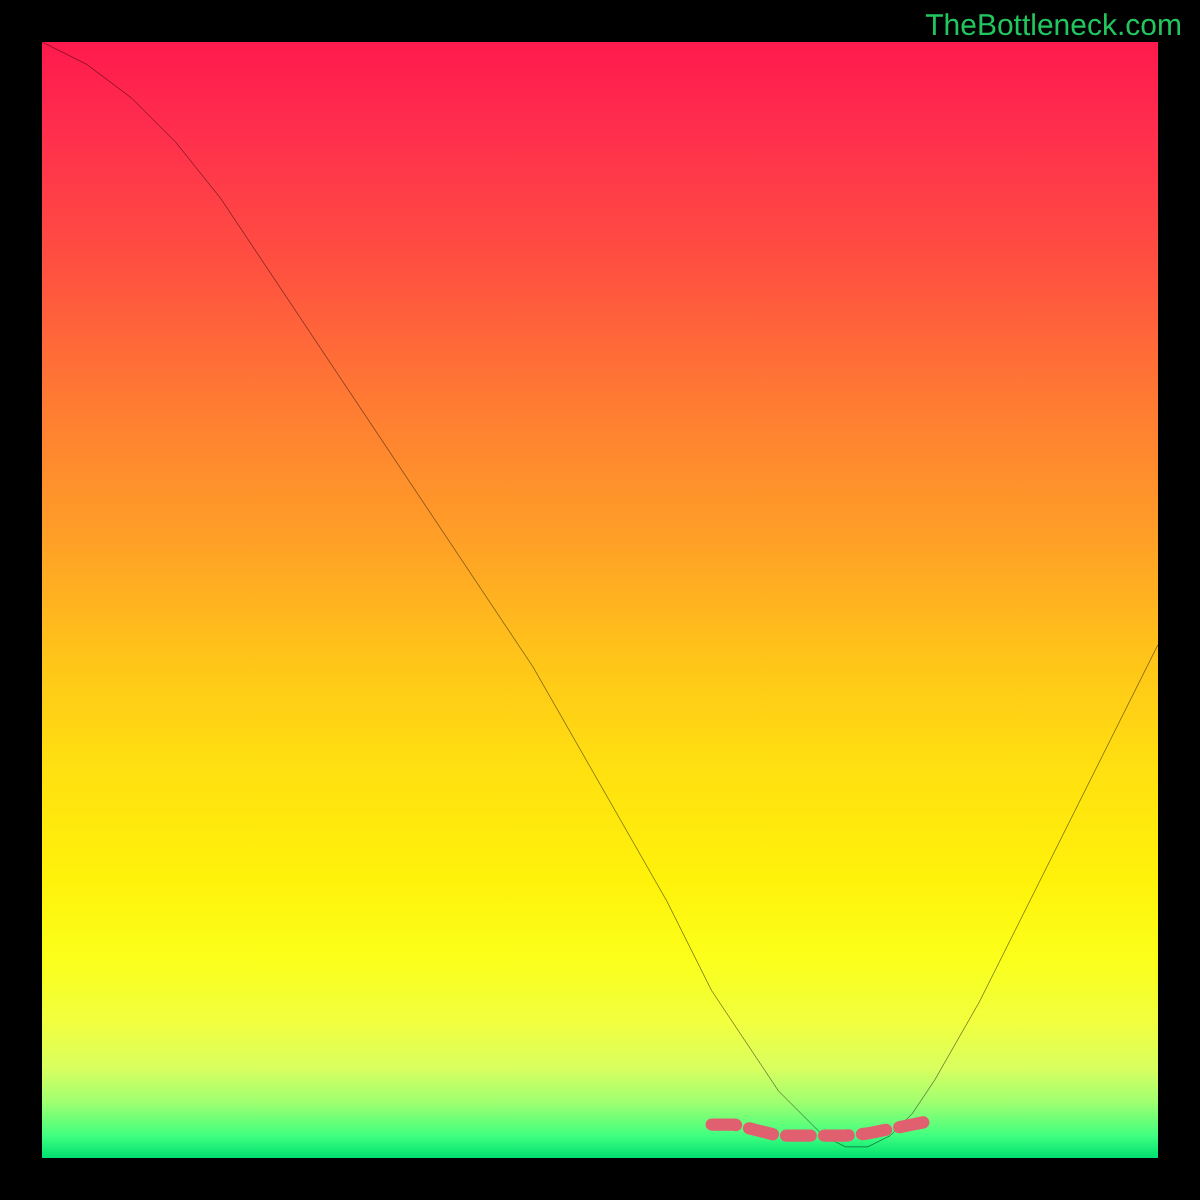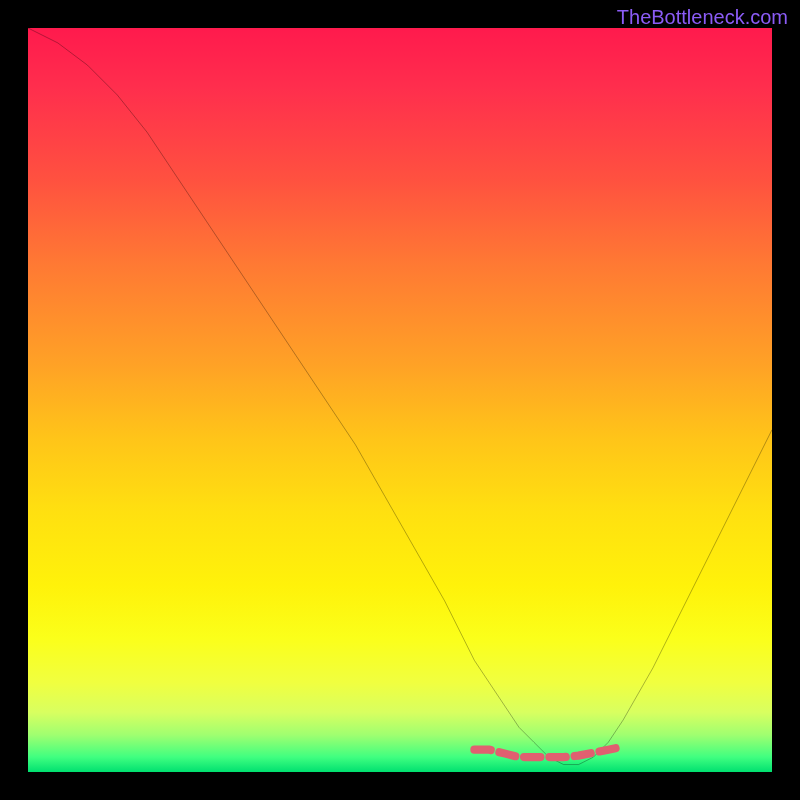--- a/index.html
+++ b/index.html
@@ -8,21 +8,21 @@
     height: 800px;
     background: #000;
     position: relative;
     overflow: hidden;
     font-family: Arial, sans-serif;
   }
   .watermark {
     position: absolute;
     top: 6px;
     right: 12px;
-    color: #8b5cf6;
+    color: #22c55e;
     font-size: 20px;
     font-weight: 500;
     z-index: 10;
   }
   .plot-area {
     position: absolute;
     left: 28px;
     top: 28px;
     width: 744px;
     height: 744px;

